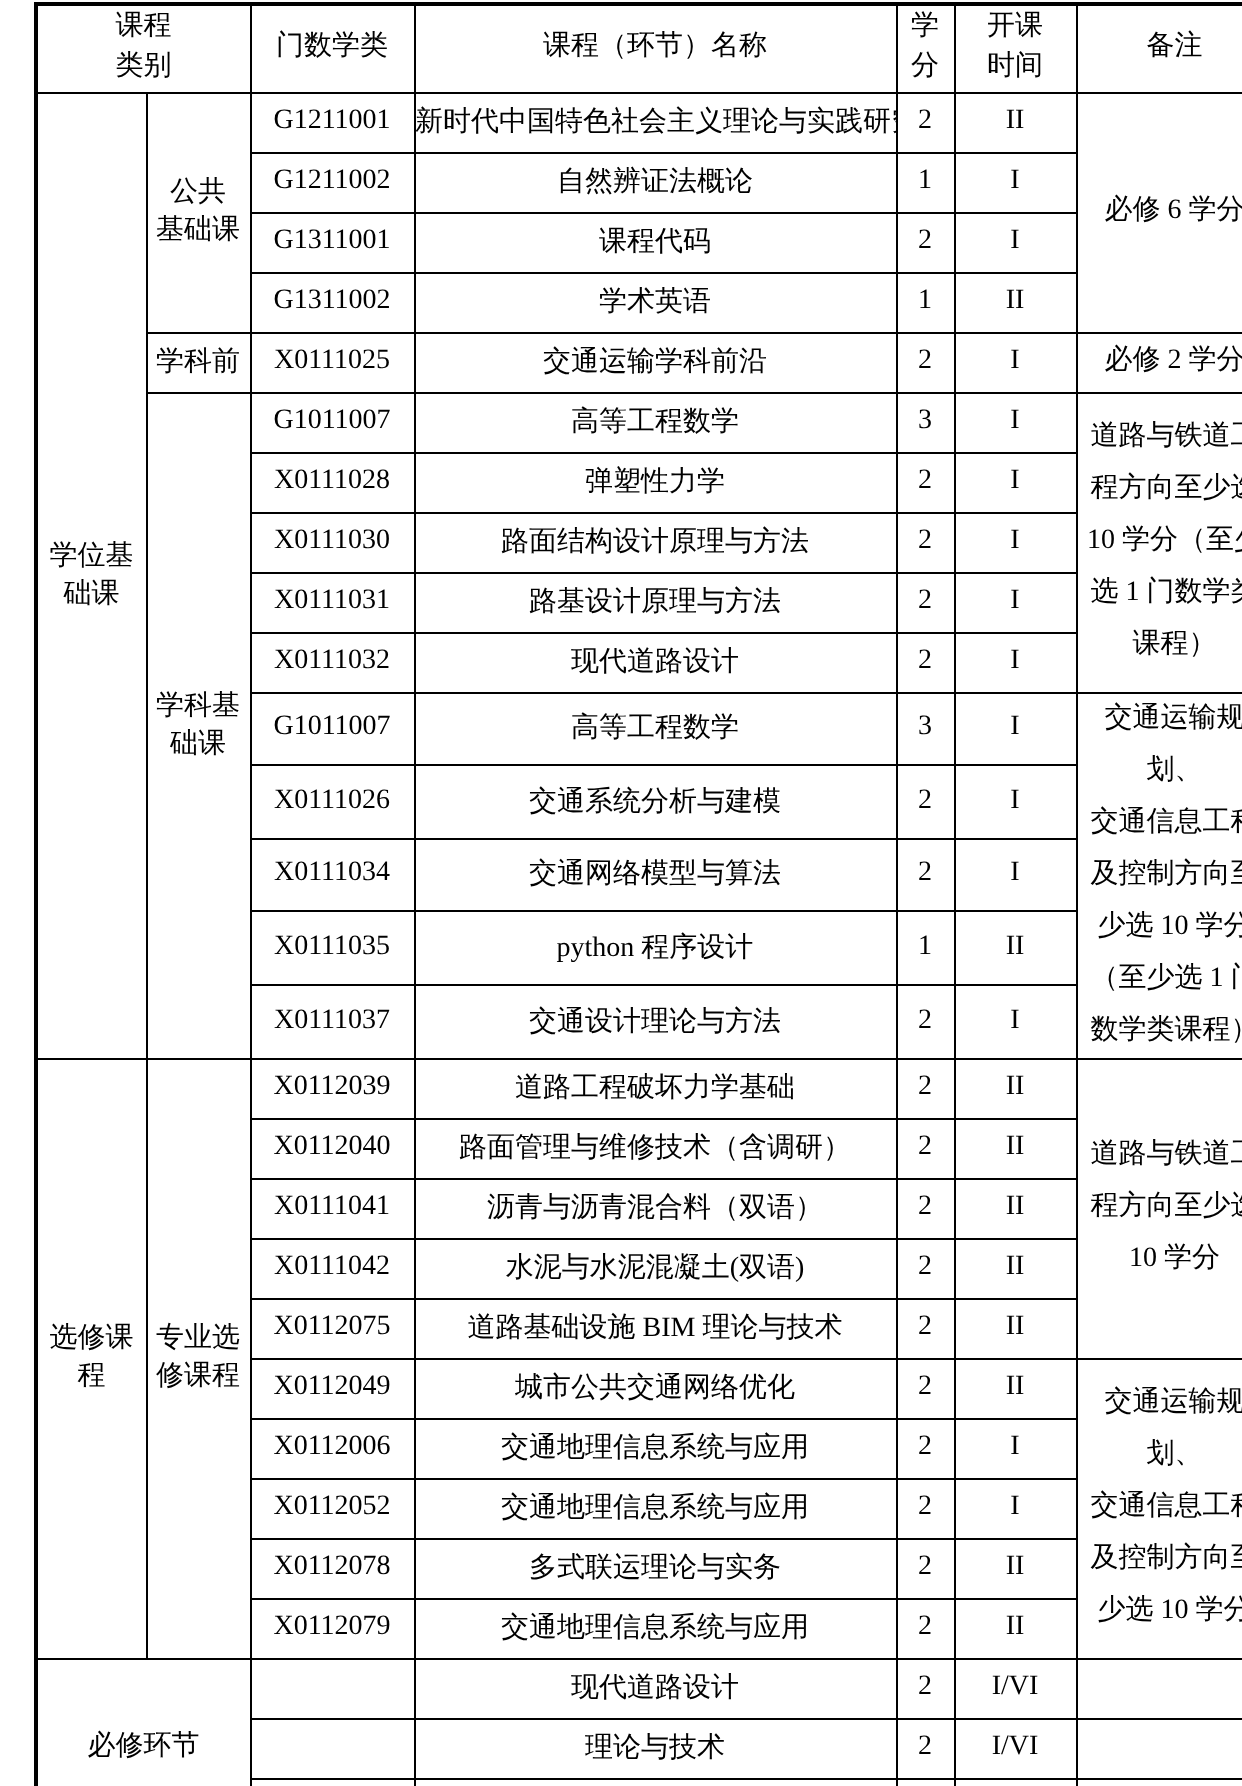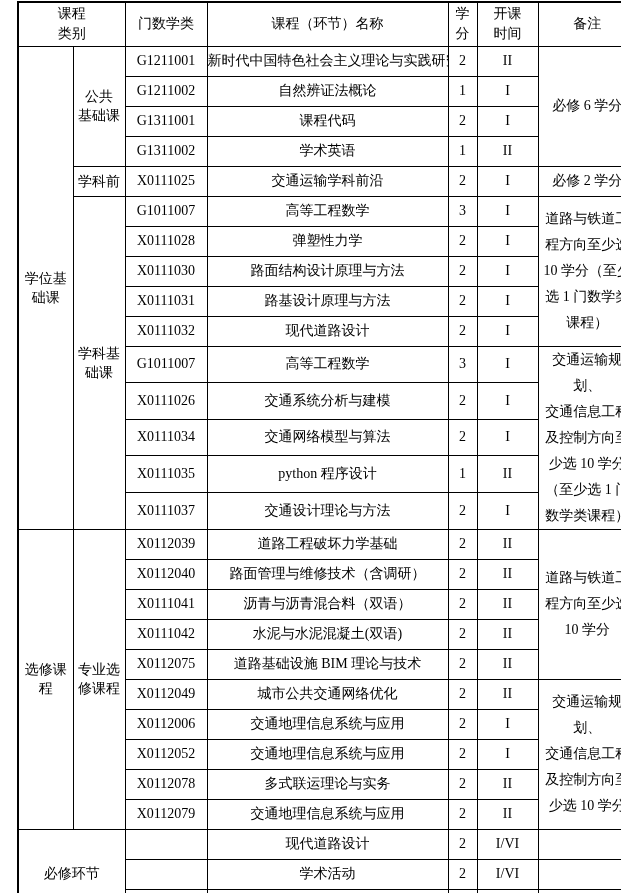--- a/index.html
+++ b/index.html
@@ -280,21 +280,21 @@
         <tr class="body-row">
           <td class="cat-cell" rowspan="3" colspan="2">必修环节</td>
           <td class="code-cell"></td>
           <td class="name-cell">现代道路设计</td>
           <td class="credit-cell">2</td>
           <td class="term-cell">I/VI</td>
           <td class="note-cell" rowspan="1"></td>
         </tr>
         <tr class="body-row">
           <td class="code-cell"></td>
-          <td class="name-cell">学术活动</td>
+          <td class="name-cell">理论与技术</td>
           <td class="credit-cell">2</td>
           <td class="term-cell">I/VI</td>
           <td class="note-cell" rowspan="1"></td>
         </tr>
         <tr class="body-row">
           <td class="code-cell"></td>
           <td class="name-cell">开题报告</td>
           <td class="credit-cell">2</td>
           <td class="term-cell">III/IV</td>
           <td class="note-cell" rowspan="1"></td>

